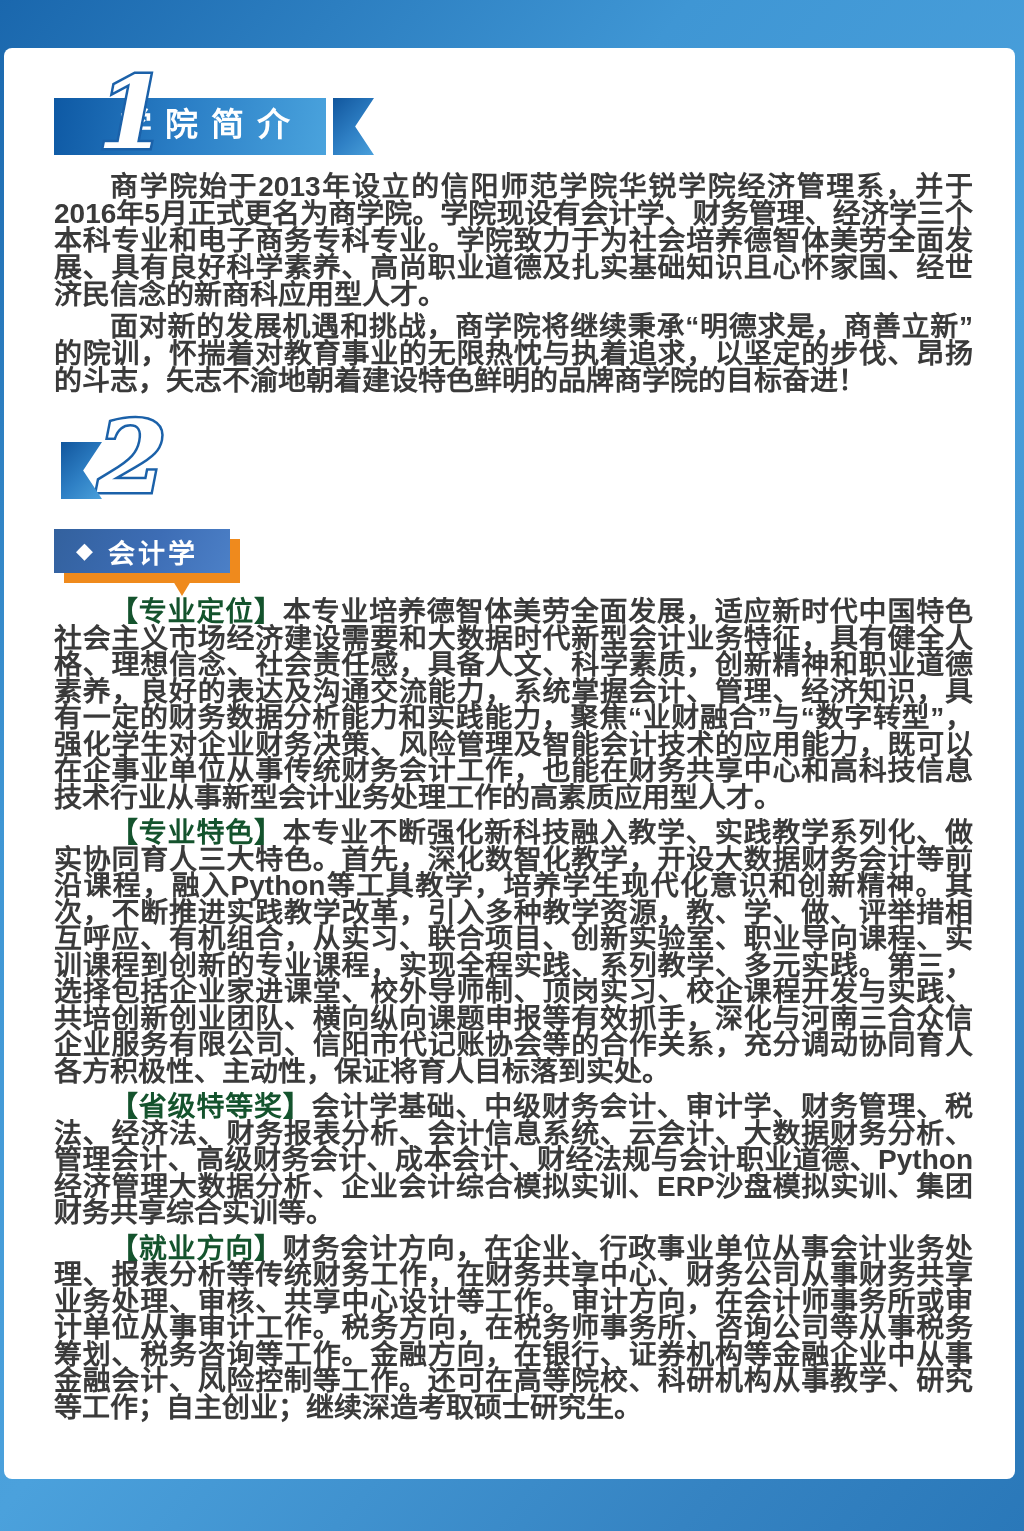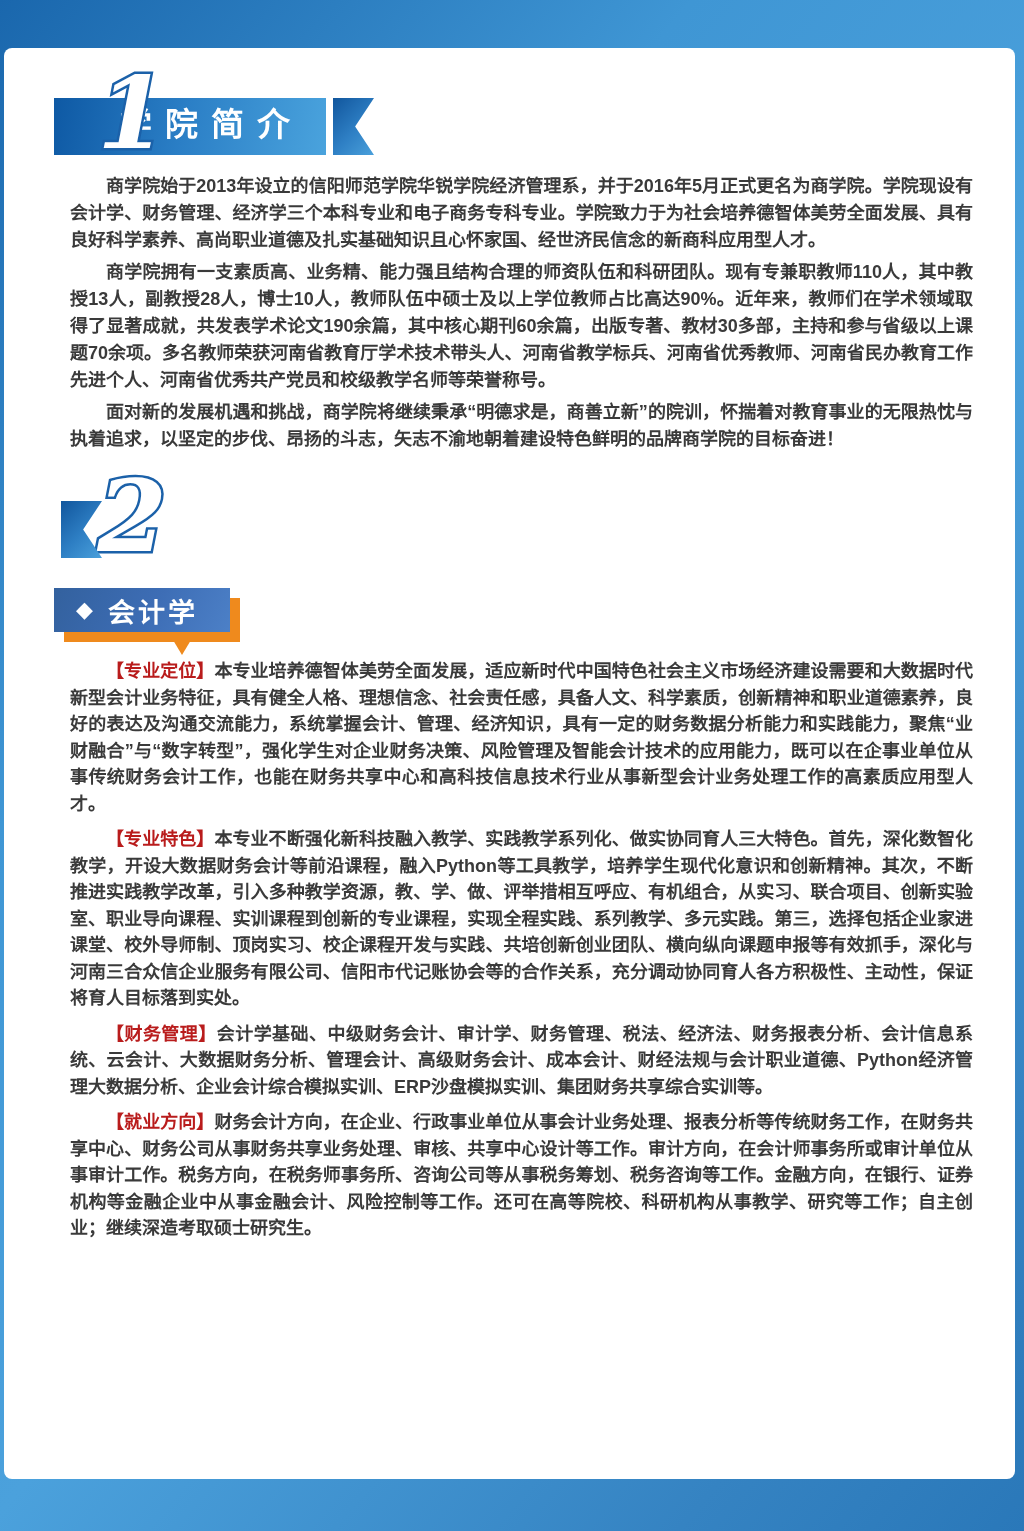--- a/index.html
+++ b/index.html
@@ -35,27 +35,27 @@
   }
   .flag {
     width: 41px; height: 57px; margin-left: 7px;
     background: linear-gradient(135deg, #11569d 0%, #2e7fc4 55%, #4aa0db 100%);
     clip-path: polygon(0 0, 100% 0, 54% 50%, 100% 100%, 0 100%);
   }
   .numeral-svg { position: absolute; left: 12px; top: -42px; overflow: visible; }
   
   .intro { margin-top: 18px; }
   .intro p, .major-items p {
-    font-size: 18px; line-height: 27px; color: #3a3a3a;
+    font-size: 28px; line-height: 27px; color: #3a3a3a;
     font-weight: 600; text-align: justify; text-indent: 2em;
-    margin: 0 0 5px 16px;
+    margin: 0 0 5px 0;
   }
   .major-items { margin-top: 26px; }
   .major-items p { line-height: 26.5px; margin-bottom: 9px; }
-  .lbl { color: #b91c1c; font-weight: 700; }
+  .lbl { color: #14532d; font-weight: 700; }
   
   .tag-wrap { position: relative; margin-top: 30px; width: fit-content; height: 44px; }
   .tag-orange {
     position: absolute; left: 10px; top: 10px;
     width: 100%; height: 100%;
     background: #ef8a1d;
   }
   .tag-orange::after {
     content: ""; position: absolute; left: 62%; top: 96%;
     width: 0; height: 0;
@@ -84,21 +84,20 @@
         <text x="66" y="92" text-anchor="middle" font-family="'DejaVu Serif', serif" font-style="italic" font-weight="bold" font-size="100" fill="#ffffff" stroke="#1b61a9" stroke-width="5" paint-order="stroke">1</text>
       </svg>
       <div class="banner">
         <span class="banner-title">学院简介</span>
       </div>
       <div class="flag"></div>
     </div>
 
     <div class="intro">
       <p>商学院始于2013年设立的信阳师范学院华锐学院经济管理系，并于2016年5月正式更名为商学院。学院现设有会计学、财务管理、经济学三个本科专业和电子商务专科专业。学院致力于为社会培养德智体美劳全面发展、具有良好科学素养、高尚职业道德及扎实基础知识且心怀家国、经世济民信念的新商科应用型人才。</p>
-      <p>商学院拥有一支素质高、业务精、能力强且结构合理的师资队伍和科研团队。现有专兼职教师110人，其中教授13人，副教授28人，博士10人，教师队伍中硕士及以上学位教师占比高达90%。近年来，教师们在学术领域取得了显著成就，共发表学术论文190余篇，其中核心期刊60余篇，出版专著、教材30多部，主持和参与省级以上课题70余项。多名教师荣获河南省教育厅学术技术带头人、河南省教学标兵、河南省优秀教师、河南省民办教育工作先进个人、河南省优秀共产党员和校级教学名师等荣誉称号。</p>
       <p>面对新的发展机遇和挑战，商学院将继续秉承“明德求是，商善立新”的院训，怀揣着对教育事业的无限热忱与执着追求，以坚定的步伐、昂扬的斗志，矢志不渝地朝着建设特色鲜明的品牌商学院的目标奋进！</p>
     </div>
 
     <div class="sec-header second">
       <svg class="numeral-svg" width="130" height="112" viewBox="0 0 130 112">
         <text x="66" y="92" text-anchor="middle" font-family="'DejaVu Serif', serif" font-style="italic" font-weight="bold" font-size="100" fill="#ffffff" stroke="#1b61a9" stroke-width="5" paint-order="stroke">2</text>
       </svg>
       <div class="flag"></div>
     </div>
 
@@ -106,19 +105,19 @@
       <div class="tag-orange"></div>
       <div class="tag-blue">
         <span class="diamond">◆</span>
         <span>会计学</span>
       </div>
     </div>
 
     <div class="major-items">
       <p><span class="lbl">【专业定位】</span><span>本专业培养德智体美劳全面发展，适应新时代中国特色社会主义市场经济建设需要和大数据时代新型会计业务特征，具有健全人格、理想信念、社会责任感，具备人文、科学素质，创新精神和职业道德素养，良好的表达及沟通交流能力，系统掌握会计、管理、经济知识，具有一定的财务数据分析能力和实践能力，聚焦“业财融合”与“数字转型”，强化学生对企业财务决策、风险管理及智能会计技术的应用能力，既可以在企事业单位从事传统财务会计工作，也能在财务共享中心和高科技信息技术行业从事新型会计业务处理工作的高素质应用型人才。</span></p>
       <p><span class="lbl">【专业特色】</span><span>本专业不断强化新科技融入教学、实践教学系列化、做实协同育人三大特色。首先，深化数智化教学，开设大数据财务会计等前沿课程，融入Python等工具教学，培养学生现代化意识和创新精神。其次，不断推进实践教学改革，引入多种教学资源，教、学、做、评举措相互呼应、有机组合，从实习、联合项目、创新实验室、职业导向课程、实训课程到创新的专业课程，实现全程实践、系列教学、多元实践。第三，选择包括企业家进课堂、校外导师制、顶岗实习、校企课程开发与实践、共培创新创业团队、横向纵向课题申报等有效抓手，深化与河南三合众信企业服务有限公司、信阳市代记账协会等的合作关系，充分调动协同育人各方积极性、主动性，保证将育人目标落到实处。</span></p>
-      <p><span class="lbl">【财务管理】</span><span>会计学基础、中级财务会计、审计学、财务管理、税法、经济法、财务报表分析、会计信息系统、云会计、大数据财务分析、管理会计、高级财务会计、成本会计、财经法规与会计职业道德、Python经济管理大数据分析、企业会计综合模拟实训、ERP沙盘模拟实训、集团财务共享综合实训等。</span></p>
+      <p><span class="lbl">【省级特等奖】</span><span>会计学基础、中级财务会计、审计学、财务管理、税法、经济法、财务报表分析、会计信息系统、云会计、大数据财务分析、管理会计、高级财务会计、成本会计、财经法规与会计职业道德、Python经济管理大数据分析、企业会计综合模拟实训、ERP沙盘模拟实训、集团财务共享综合实训等。</span></p>
       <p><span class="lbl">【就业方向】</span><span>财务会计方向，在企业、行政事业单位从事会计业务处理、报表分析等传统财务工作，在财务共享中心、财务公司从事财务共享业务处理、审核、共享中心设计等工作。审计方向，在会计师事务所或审计单位从事审计工作。税务方向，在税务师事务所、咨询公司等从事税务筹划、税务咨询等工作。金融方向，在银行、证券机构等金融企业中从事金融会计、风险控制等工作。还可在高等院校、科研机构从事教学、研究等工作；自主创业；继续深造考取硕士研究生。</span></p>
 
     </div>
 
   </div>
 </div>
 
 </body></html>

